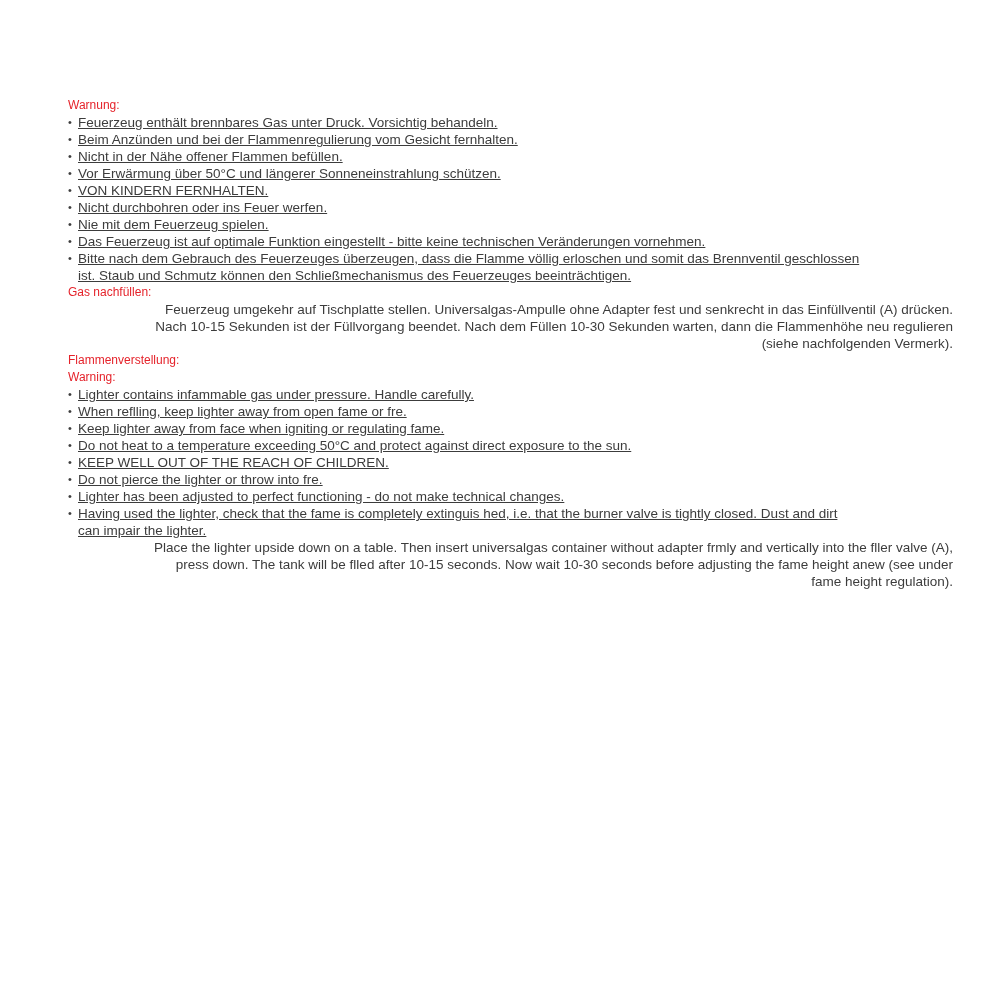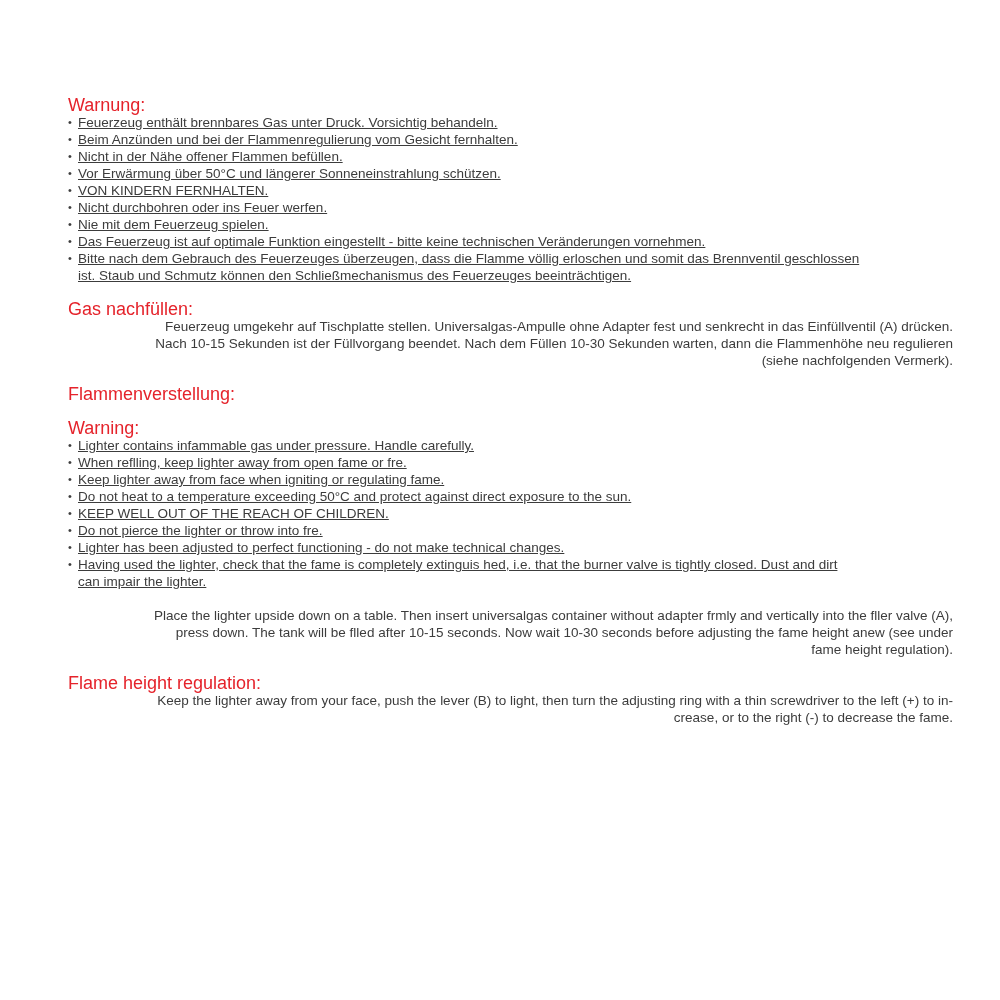--- a/index.html
+++ b/index.html
@@ -17,24 +17,24 @@
   }
   .content {
     position: absolute;
     left: 68px; top: 97px;
     width: 885px;
     font-size: 13.5px;
     line-height: 17px;
     color: #3c3c3c;
     letter-spacing: 0;
   }
-  section + section { margin-top: 17px; }
+  section + section { }
   .heading {
     color: #e5232b;
-    font-size: 18px;
+    font-size: 12px;
     font-weight: 400;
     line-height: 17px;
   }
   ul.bullets { list-style: none; text-decoration: underline; }
   ul.bullets li {
     position: relative;
     padding-left: 10px;
     white-space: pre-line;
   }
   ul.bullets li::before {
@@ -94,20 +94,15 @@
 can impair the lighter.</li>
       </ul>
     </section>
 
     <section>
       <p class="body-text">Place the lighter upside down on a table. Then insert universalgas container without adapter frmly and vertically into the fller valve (A),
 press down. The tank will be flled after 10-15 seconds. Now wait 10-30 seconds before adjusting the fame height anew (see under
 fame height regulation).</p>
     </section>
 
-    <section>
-      <h2 class="heading">Flame height regulation:</h2>
-      <p class="body-text">Keep the lighter away from your face, push the lever (B) to light, then turn the adjusting ring with a thin screwdriver to the left (+) to in-
-crease, or to the right (-) to decrease the fame.</p>
-    </section>
 
   </div>
 </div>
 
 </body></html>

